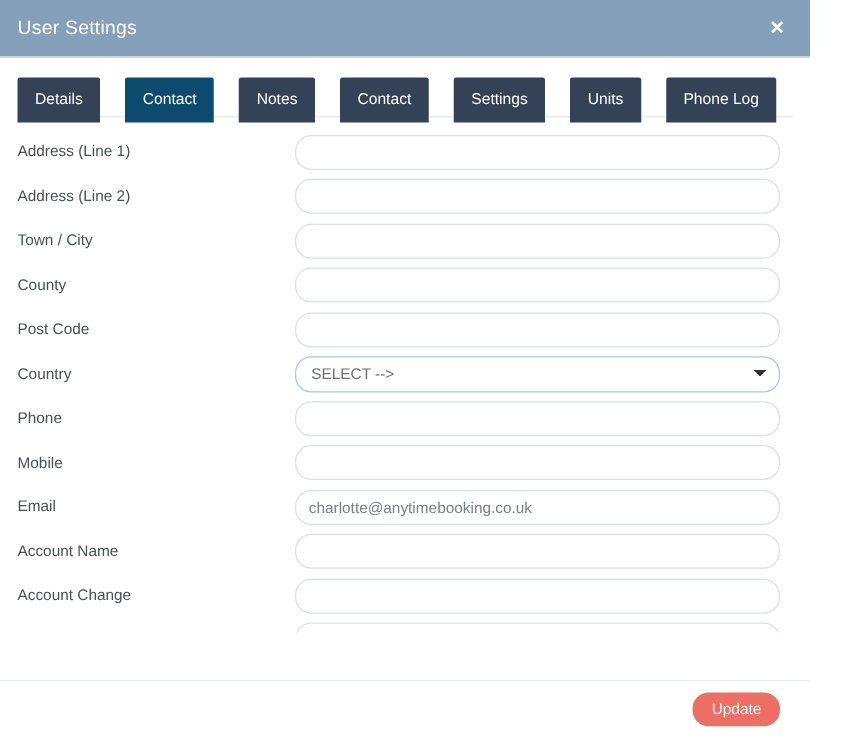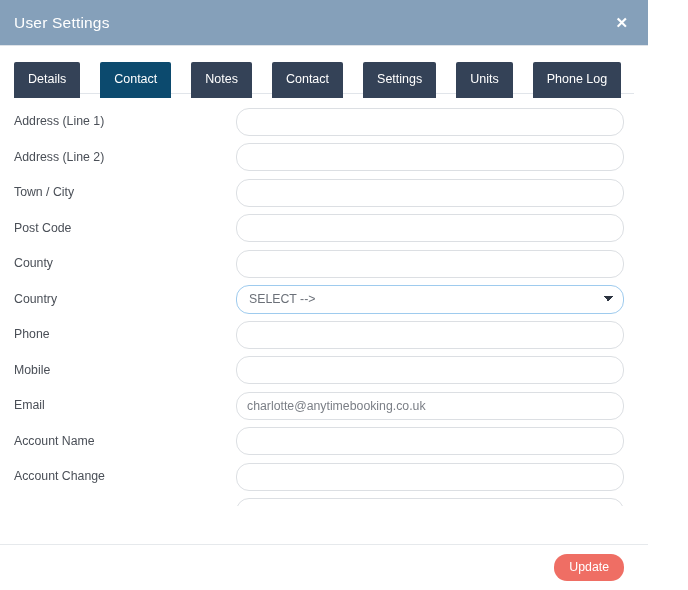--- a/index.html
+++ b/index.html
@@ -202,25 +202,25 @@
       </div>
       <div class="form-row">
         <div class="form-label">Address (Line 2)</div>
         <input type="text" class="form-control" value="" style="">
       </div>
       <div class="form-row">
         <div class="form-label">Town / City</div>
         <input type="text" class="form-control" value="" style="">
       </div>
       <div class="form-row">
+        <div class="form-label">County</div>
+        <input type="text" class="form-control" value="" style="">
+      </div>
+      <div class="form-row">
         <div class="form-label">Post Code</div>
-        <input type="text" class="form-control" value="" style="">
-      </div>
-      <div class="form-row">
-        <div class="form-label">County</div>
         <input type="text" class="form-control" value="" style="">
       </div>
       <div class="form-row">
         <div class="form-label">Country</div>
         <select class="form-control"><option>SELECT --&gt;</option></select>
       </div>
       <div class="form-row">
         <div class="form-label">Phone</div>
         <input type="text" class="form-control" value="" style="">
       </div>

